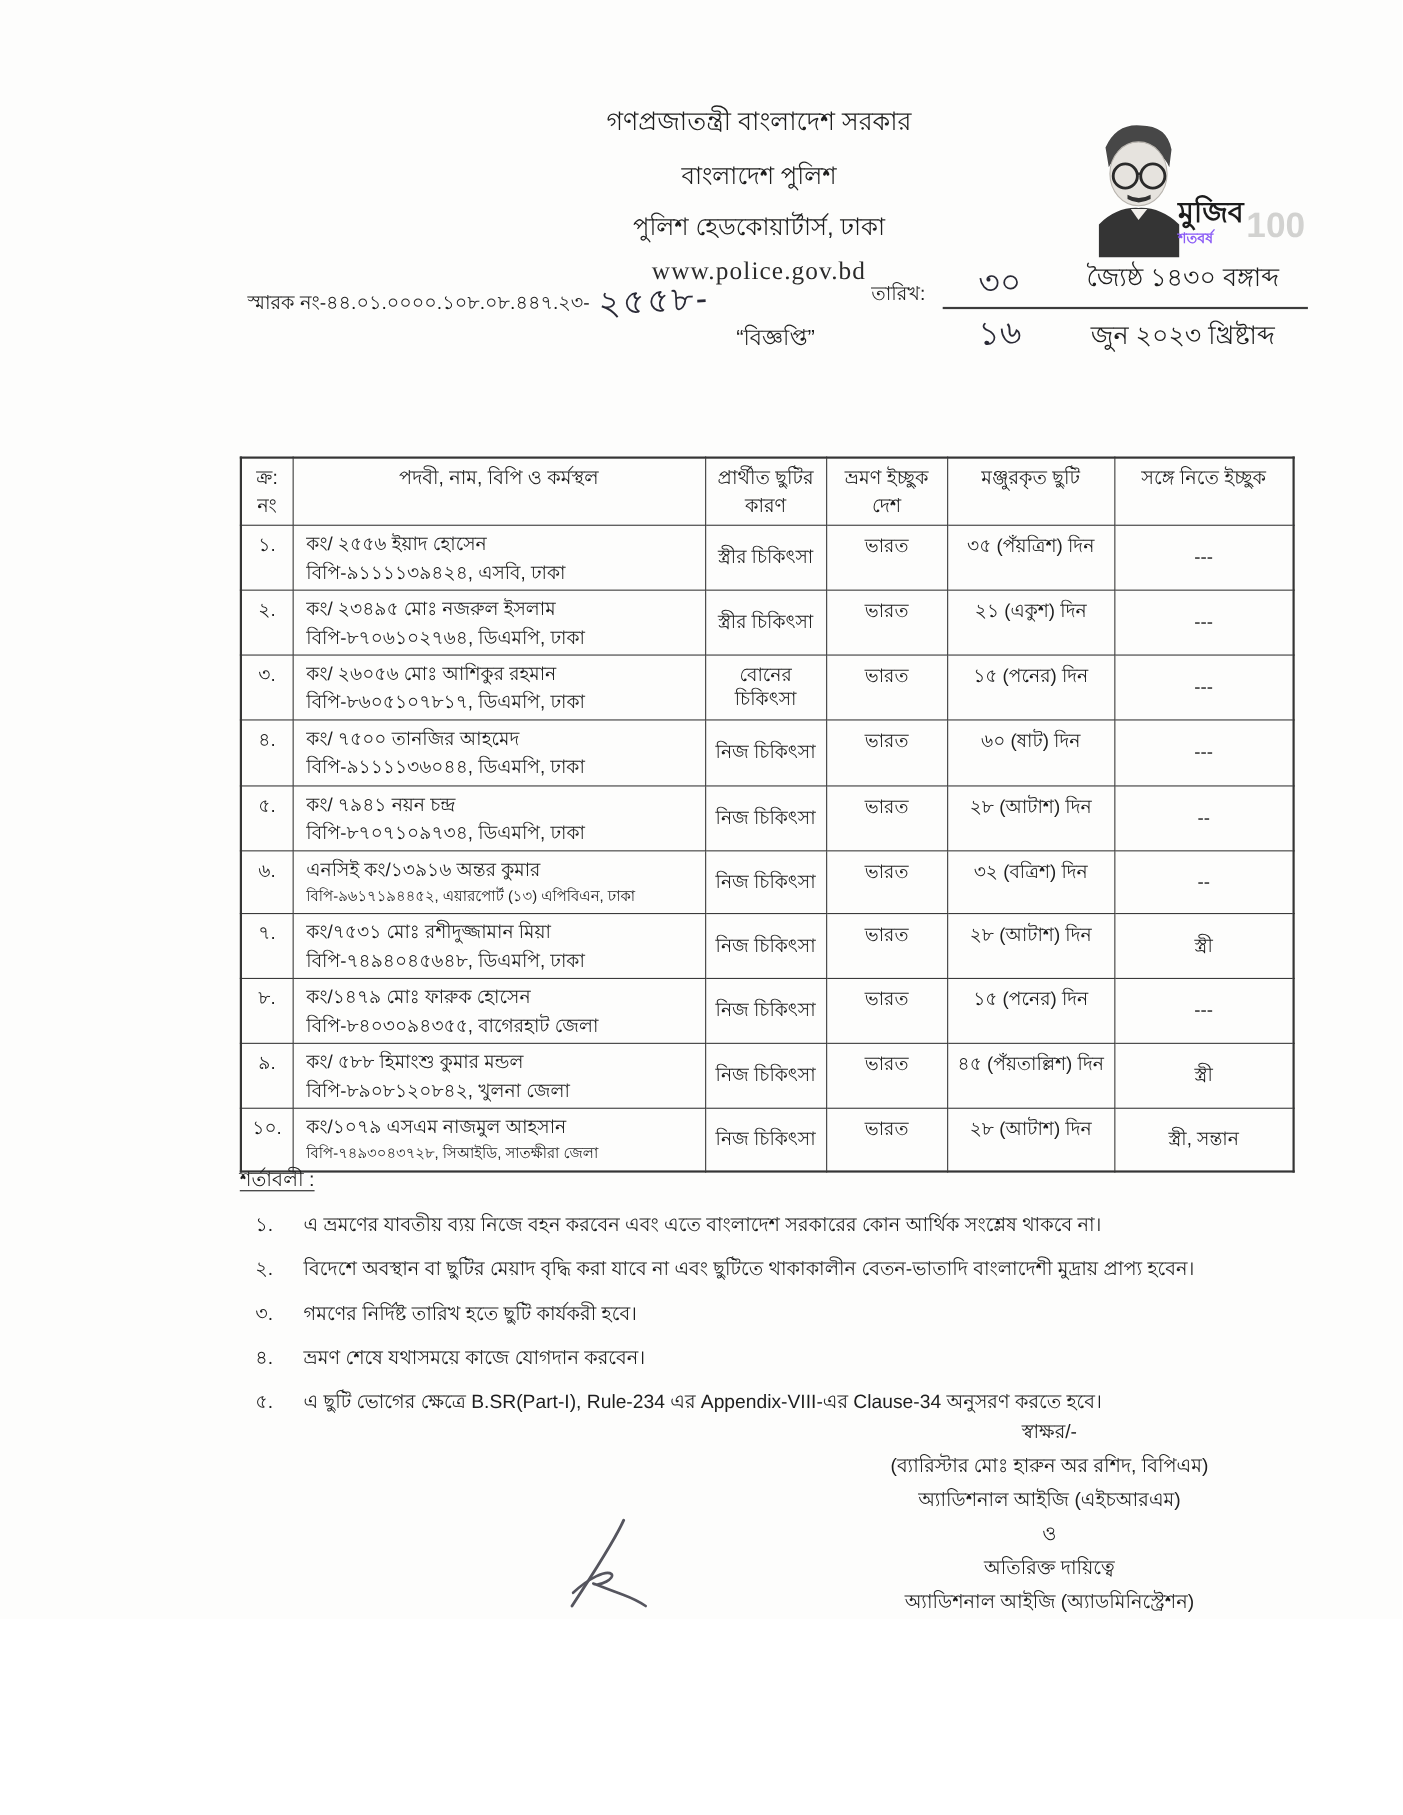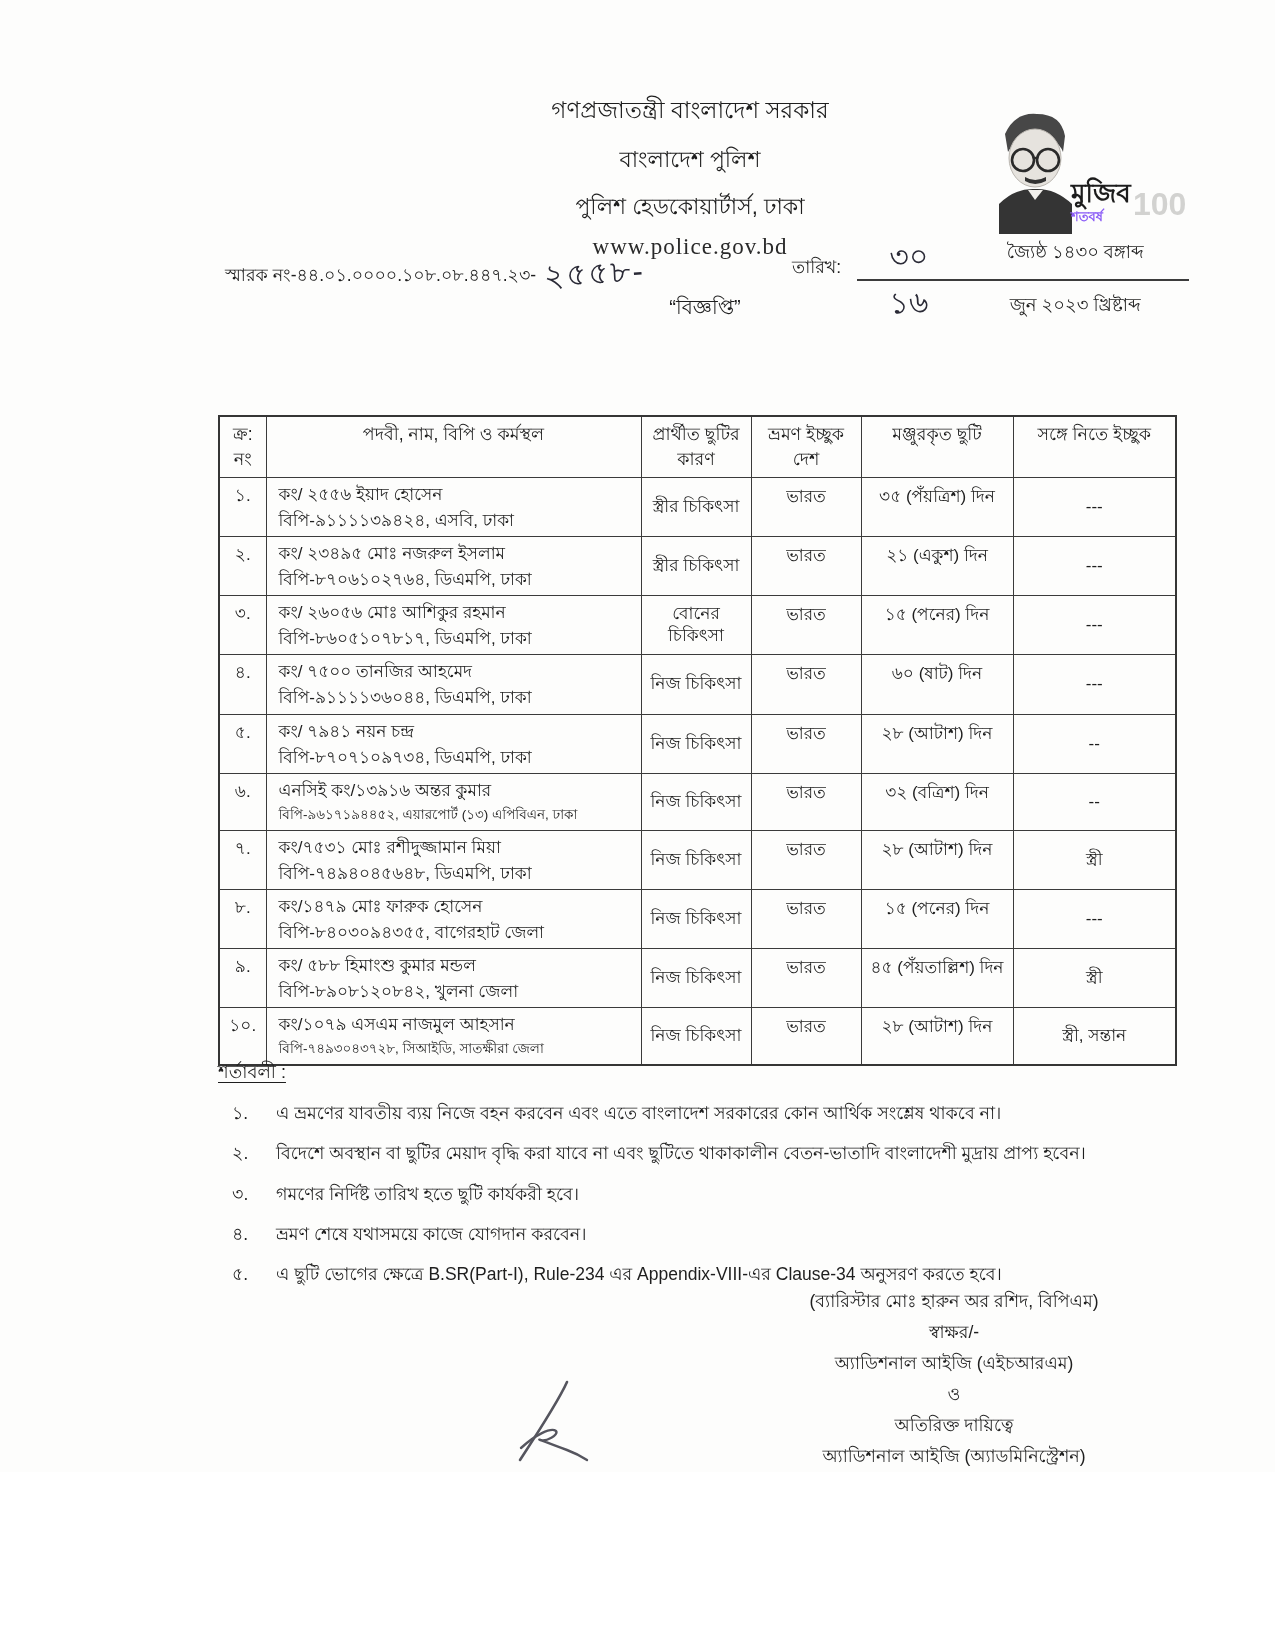--- a/index.html
+++ b/index.html
@@ -33,21 +33,21 @@
   .hw-memo { font-size:31px; transform:rotate(-3deg); position:relative; top:3px; left:8px; letter-spacing:2px; }
 
   .date-block { position:absolute; top:228px; left:744px; display:flex;margin-left:48px; }
   .date-label { font-size:17.5px; margin-top:26px; margin-right:16px; }
   .fraction { width:332px; }
   .frac-row { display:flex; align-items:center; }
   .frac-top { border-bottom:2px solid #3c3c3c; }
   .hw-day { font-size:30px; width:104px; text-align:center; transform:rotate(-2deg); }
   .frac-top .hw-day { position:relative; top:5px; }
   .frac-bottom .hw-day { position:relative; top:-2px; }
-  .frac-text { flex:1; font-size:18px; text-align:center; padding:3px 0 4px 0; }
+  .frac-text { flex:1; font-size:23px; text-align:center; padding:3px 0 4px 0; }
 
   
   .doc-title { position:absolute; top:292px; left:705px; transform:translateX(-50%); font-size:20px; }
   .intro { position:absolute; top:329px; left:181px; width:1006px; font-size:17.5px; line-height:1.78; text-align:justify; text-indent:68px; }
 
   
   table.leave-table { position:absolute; top:415px; left:218px; width:957px; border-collapse:collapse; table-layout:fixed; font-size:17px; }
   .leave-table th, .leave-table td { border:1.4px solid #3b3b3b; }
   .leave-table { border:2px solid #353535; }
   .leave-table th { font-weight:normal; font-size:17.5px; padding:5px 3px 4px; vertical-align:top; line-height:1.45; height:58px; }
@@ -292,24 +292,24 @@
       <span class="cond-text">এ ছুটি ভোগের ক্ষেত্রে B.SR(Part-I), Rule-234 এর Appendix-VIII-এর Clause-34 অনুসরণ করতে হবে।</span>
     </div>
   </div>
 
   <svg class="initial-svg" width="100" height="110" viewBox="0 0 100 110">
     <path d="M62,10 C54,28 32,62 15,88" fill="none" stroke="#55555e" stroke-width="2.6" stroke-linecap="round"></path>
     <path d="M16,76 C30,63 46,55 51,59 C54,63 41,70 35,68 C31,66 45,72 62,78 C70,81 76,84 82,88" fill="none" stroke="#55555e" stroke-width="2.4" stroke-linecap="round"></path>
   </svg>
 
   <div class="sig" id="sig-box">
+    <div class="sig-line">স্বাক্ষর/-</div>
+
     <div class="sig-line">(ব্যারিস্টার মোঃ হারুন অর রশিদ, বিপিএম)</div>
 
-    <div class="sig-line">স্বাক্ষর/-</div>
-
 
     <div class="sig-line">অ্যাডিশনাল আইজি (এইচআরএম)</div>
 
     <div class="sig-line">ও</div>
 
     <div class="sig-line">অতিরিক্ত দায়িত্বে</div>
 
     <div class="sig-line">অ্যাডিশনাল আইজি (অ্যাডমিনিস্ট্রেশন)</div>
 
     <div class="sig-line">বাংলাদেশ পুলিশ</div>

